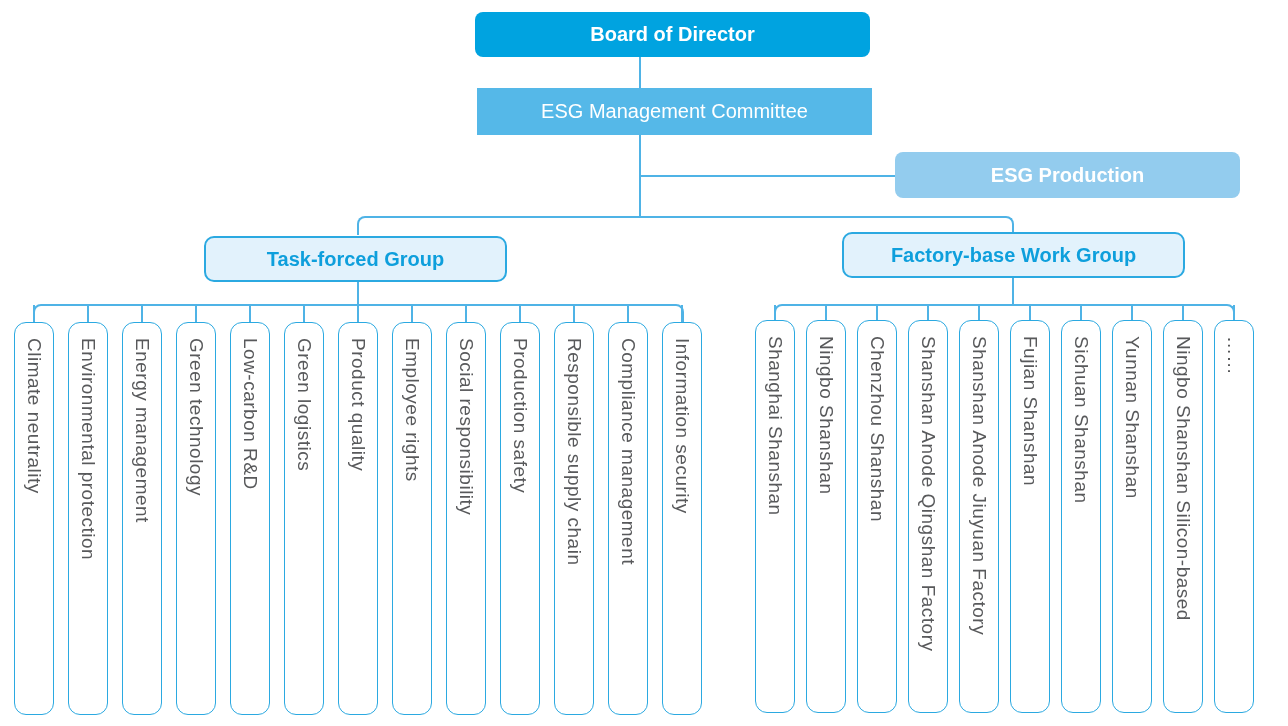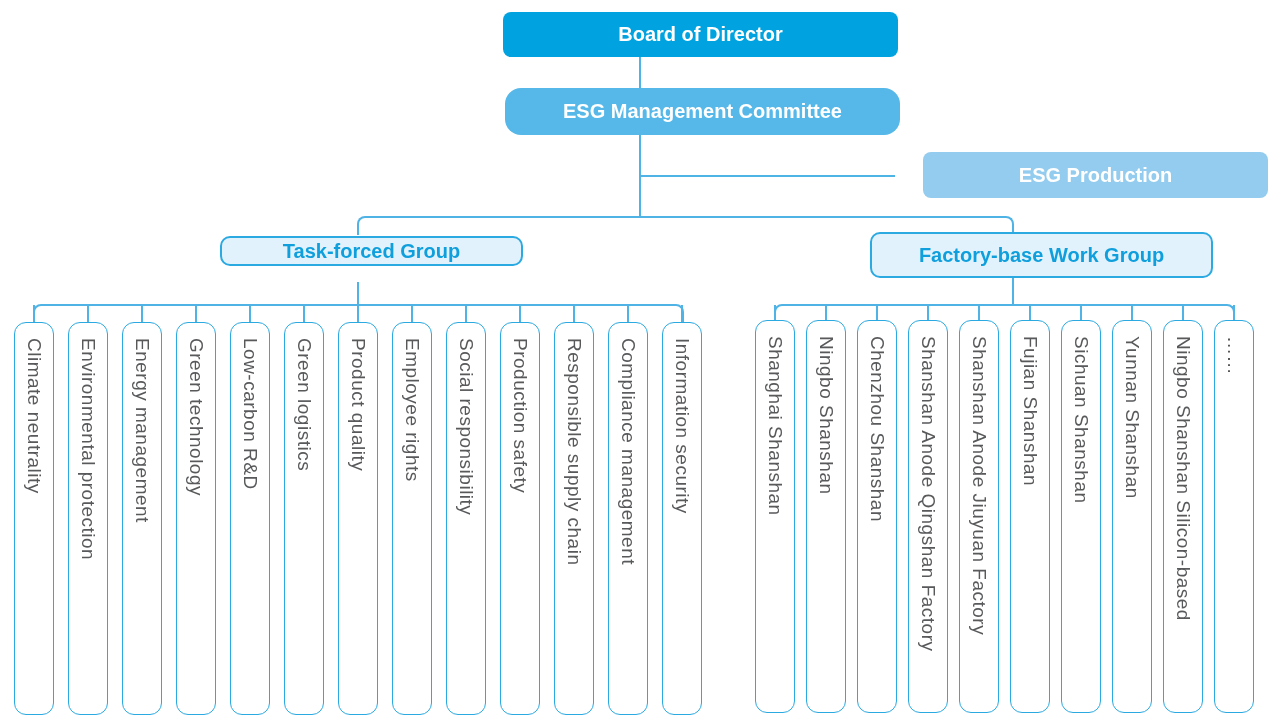--- a/index.html
+++ b/index.html
@@ -3,39 +3,39 @@
 <meta charset="utf-8">
 <style>
   html,body { margin:0; padding:0; background:#ffffff; }
   .canvas {
     position:relative; width:1288px; height:726px; background:#fff;
     font-family:"Liberation Sans", "DejaVu Sans", sans-serif; overflow:hidden;
   }
   
   .node {
     position:absolute; display:flex; align-items:center; justify-content:center;
-    box-sizing:border-box; text-align:center;margin-left:28px;
+    box-sizing:border-box; text-align:center;
   }
   .node-board {
     left:475px; top:12px; width:395px; height:45px;
     background:var(--board); color:#fff; font-size:20px; font-weight:700; border-radius:8px;
   }
   .node-committee {
     left:477px; top:88px; width:395px; height:47px;
-    background:var(--committee); color:#fff; font-size:20px; font-weight:700; border-radius:16px;
+    background:var(--committee); color:#fff; font-size:20px; font-weight:400; border-radius:0;
   }
   .node-dept {
     left:895px; top:152px; width:345px; height:46px;
     background:var(--dept); color:#fff; font-size:20px; font-weight:700; border-radius:8px;
   }
   .node-group {
     background:var(--groupFill); border:2px solid var(--groupBorder);
     color:var(--groupText); font-weight:700; font-size:20px; border-radius:10px;
   }
-  .node-group-task    { left:192px; top:236px; width:303px; height:30px; }
+  .node-group-task    { left:204px; top:236px; width:303px; height:46px; }
   .node-group-factory { left:842px; top:232px; width:343px; height:46px; }
 
   
   .line { position:absolute; background:var(--line); }
   .ln-board-committee { left:639px; top:57px;  width:2px;  height:31px; }
   .ln-committee-down  { left:639px; top:135px; width:2px;  height:83px; }
   .ln-dept            { left:639px; top:175px; width:256px; height:2px; }
   .ln-task-down       { left:357px; top:282px; width:2px;  height:22px; }
   .ln-factory-down    { left:1012px; top:278px; width:2px; height:26px; }
   .bracket {

